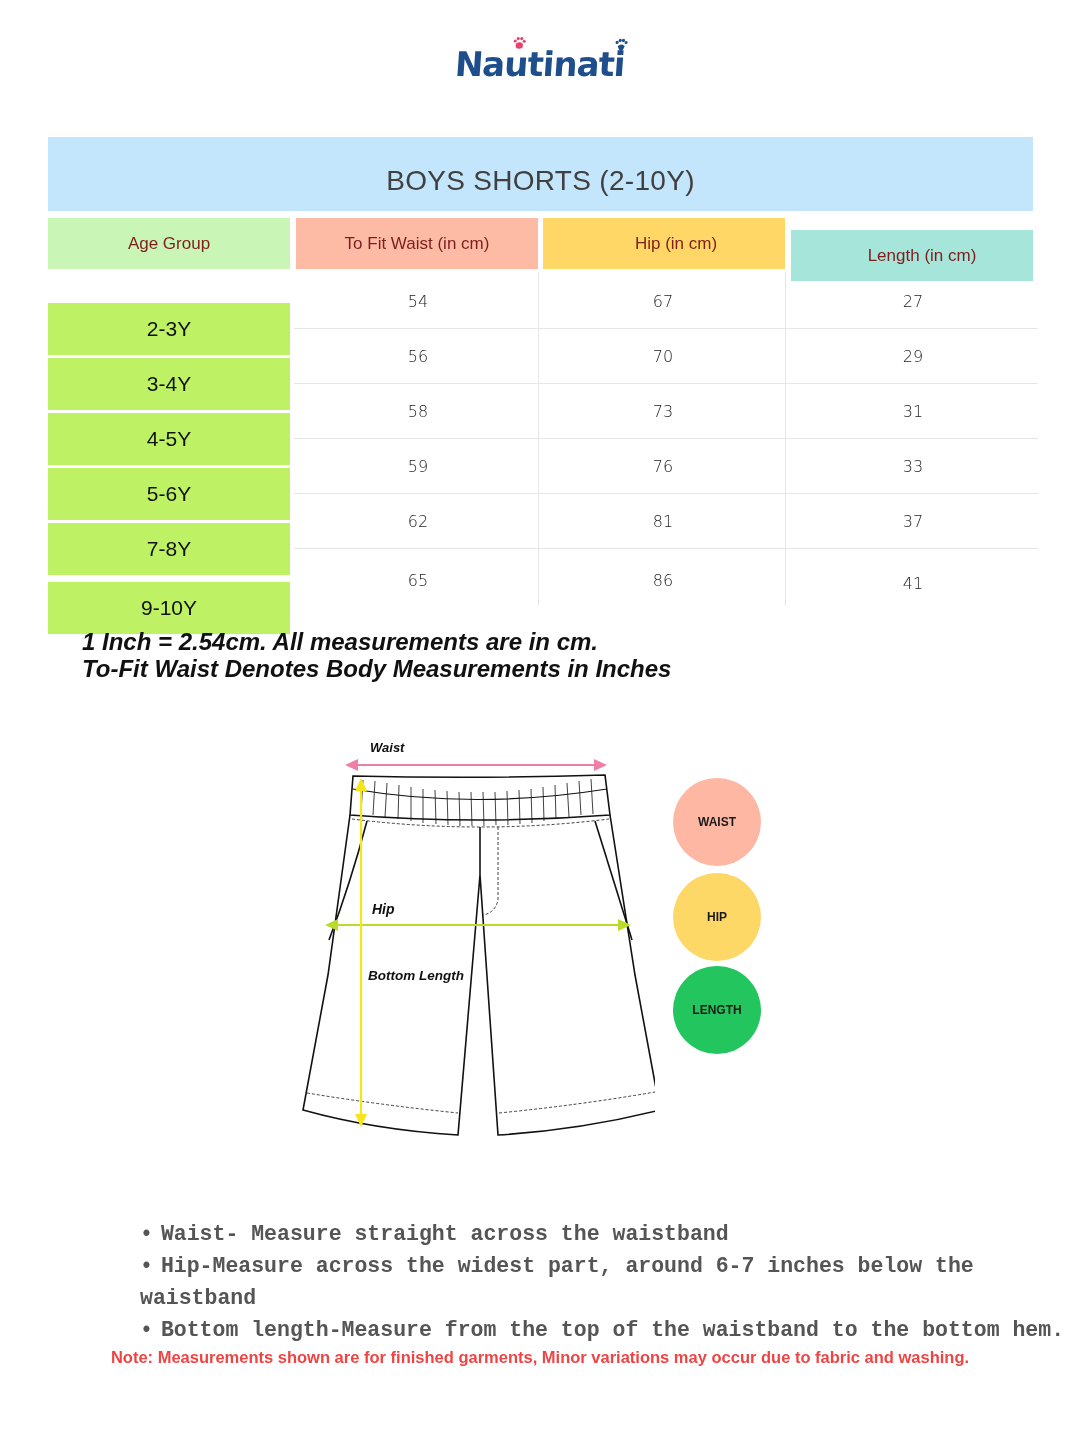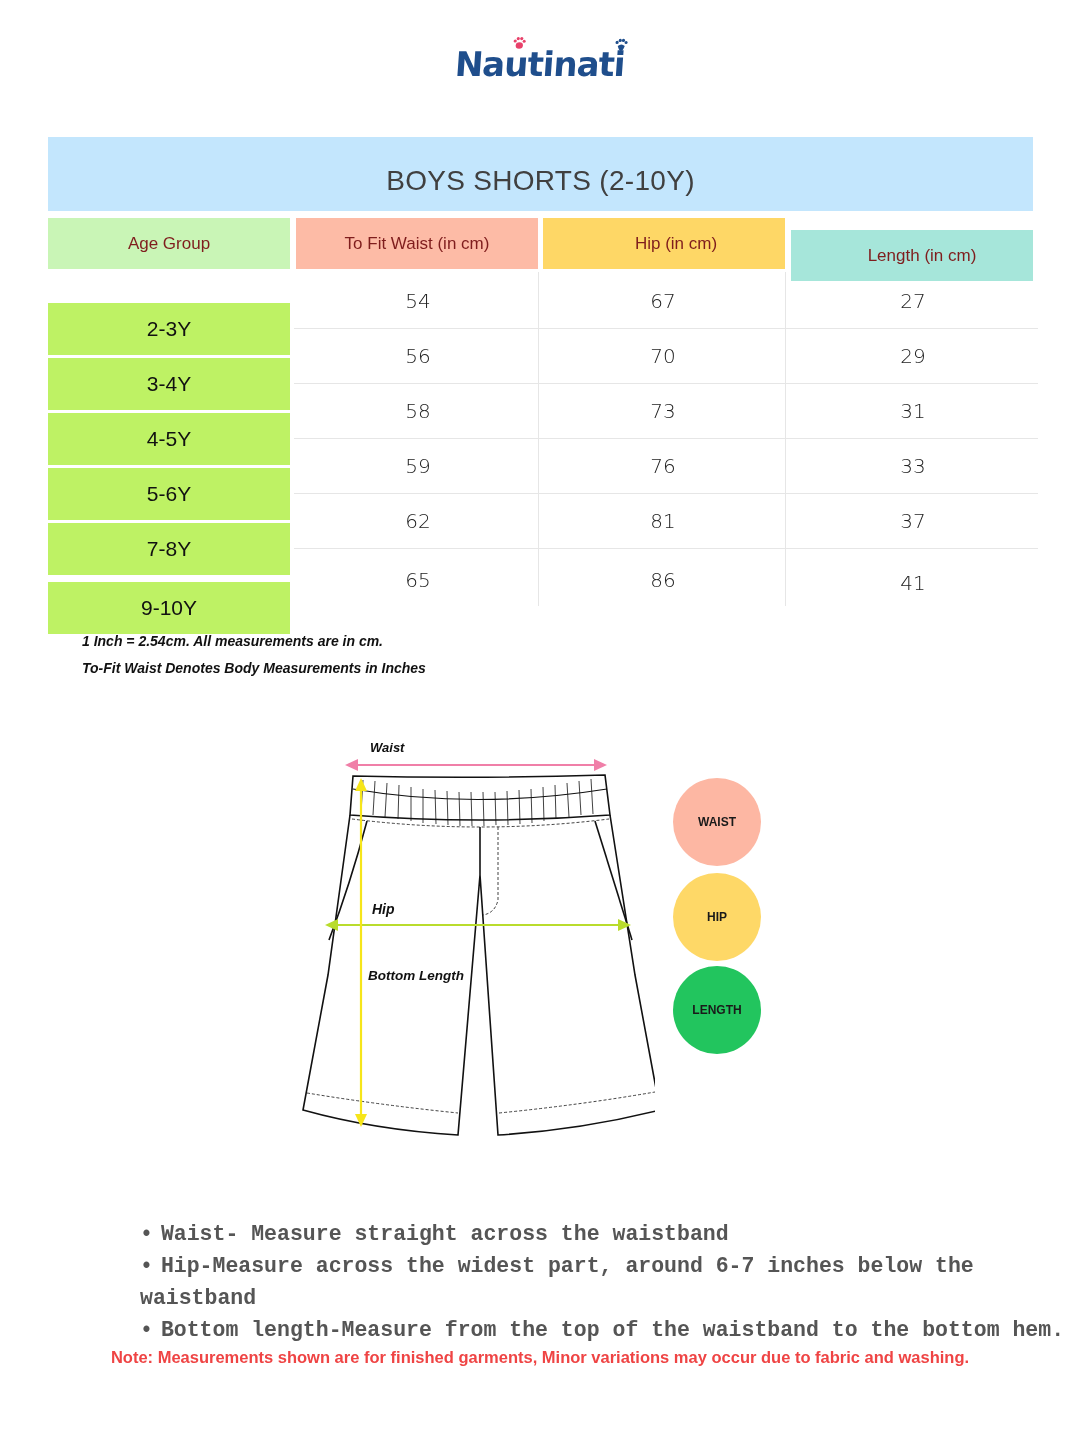--- a/index.html
+++ b/index.html
@@ -34,31 +34,31 @@
 
   .row { position: absolute; left: 48px; width: 990px; height: 52px; }
   .age-cell {
     position: absolute; left: 0; top: 0; width: 242px; height: 52px;
     background: #bef264; display: flex; align-items: center; justify-content: center;
     font-size: 21px; color: #111; margin-top: 28px;
   }
   .val-cell {
     position: absolute; top: 0; height: 52px;
     display: flex; align-items: center; justify-content: center;
-    font-family: "DejaVu Sans", sans-serif; font-weight: 300; font-size: 20px; color: #222;
+    font-family: "DejaVu Sans", sans-serif; font-weight: 300; font-size: 16px; color: #222;
   }
   .v-waist { left: 250px; width: 240px; }
   .v-hip { left: 495px; width: 240px; }
   .v-len { left: 740px; width: 250px; }
   .row-line { position: absolute; left: 246px; right: 0; bottom: -2px; height: 1px; background: #e6e6e6; }
 
   .vline { position: absolute; width: 1px; background: #e6e6e6; top: 272px; height: 334px; }
 
   .notes { position: absolute; left: 82px; top: 628px; font-style: italic; font-weight: bold;
-    font-size: 14px; line-height: 27px; color: #111; }
+    font-size: 24px; line-height: 27px; color: #111; }
 
   .diagram { position: absolute; left: 295px; top: 735px; }
 
   .circle {
     position: absolute; width: 88px; height: 88px; border-radius: 50%;
     display: flex; align-items: center; justify-content: center;
     font-size: 12px; font-weight: bold; color: #1a1a1a; left: 673px;
   }
   .c-waist { top: 778px; background: #fdb7a3; }
   .c-hip { top: 873px; background: #fed867; }

